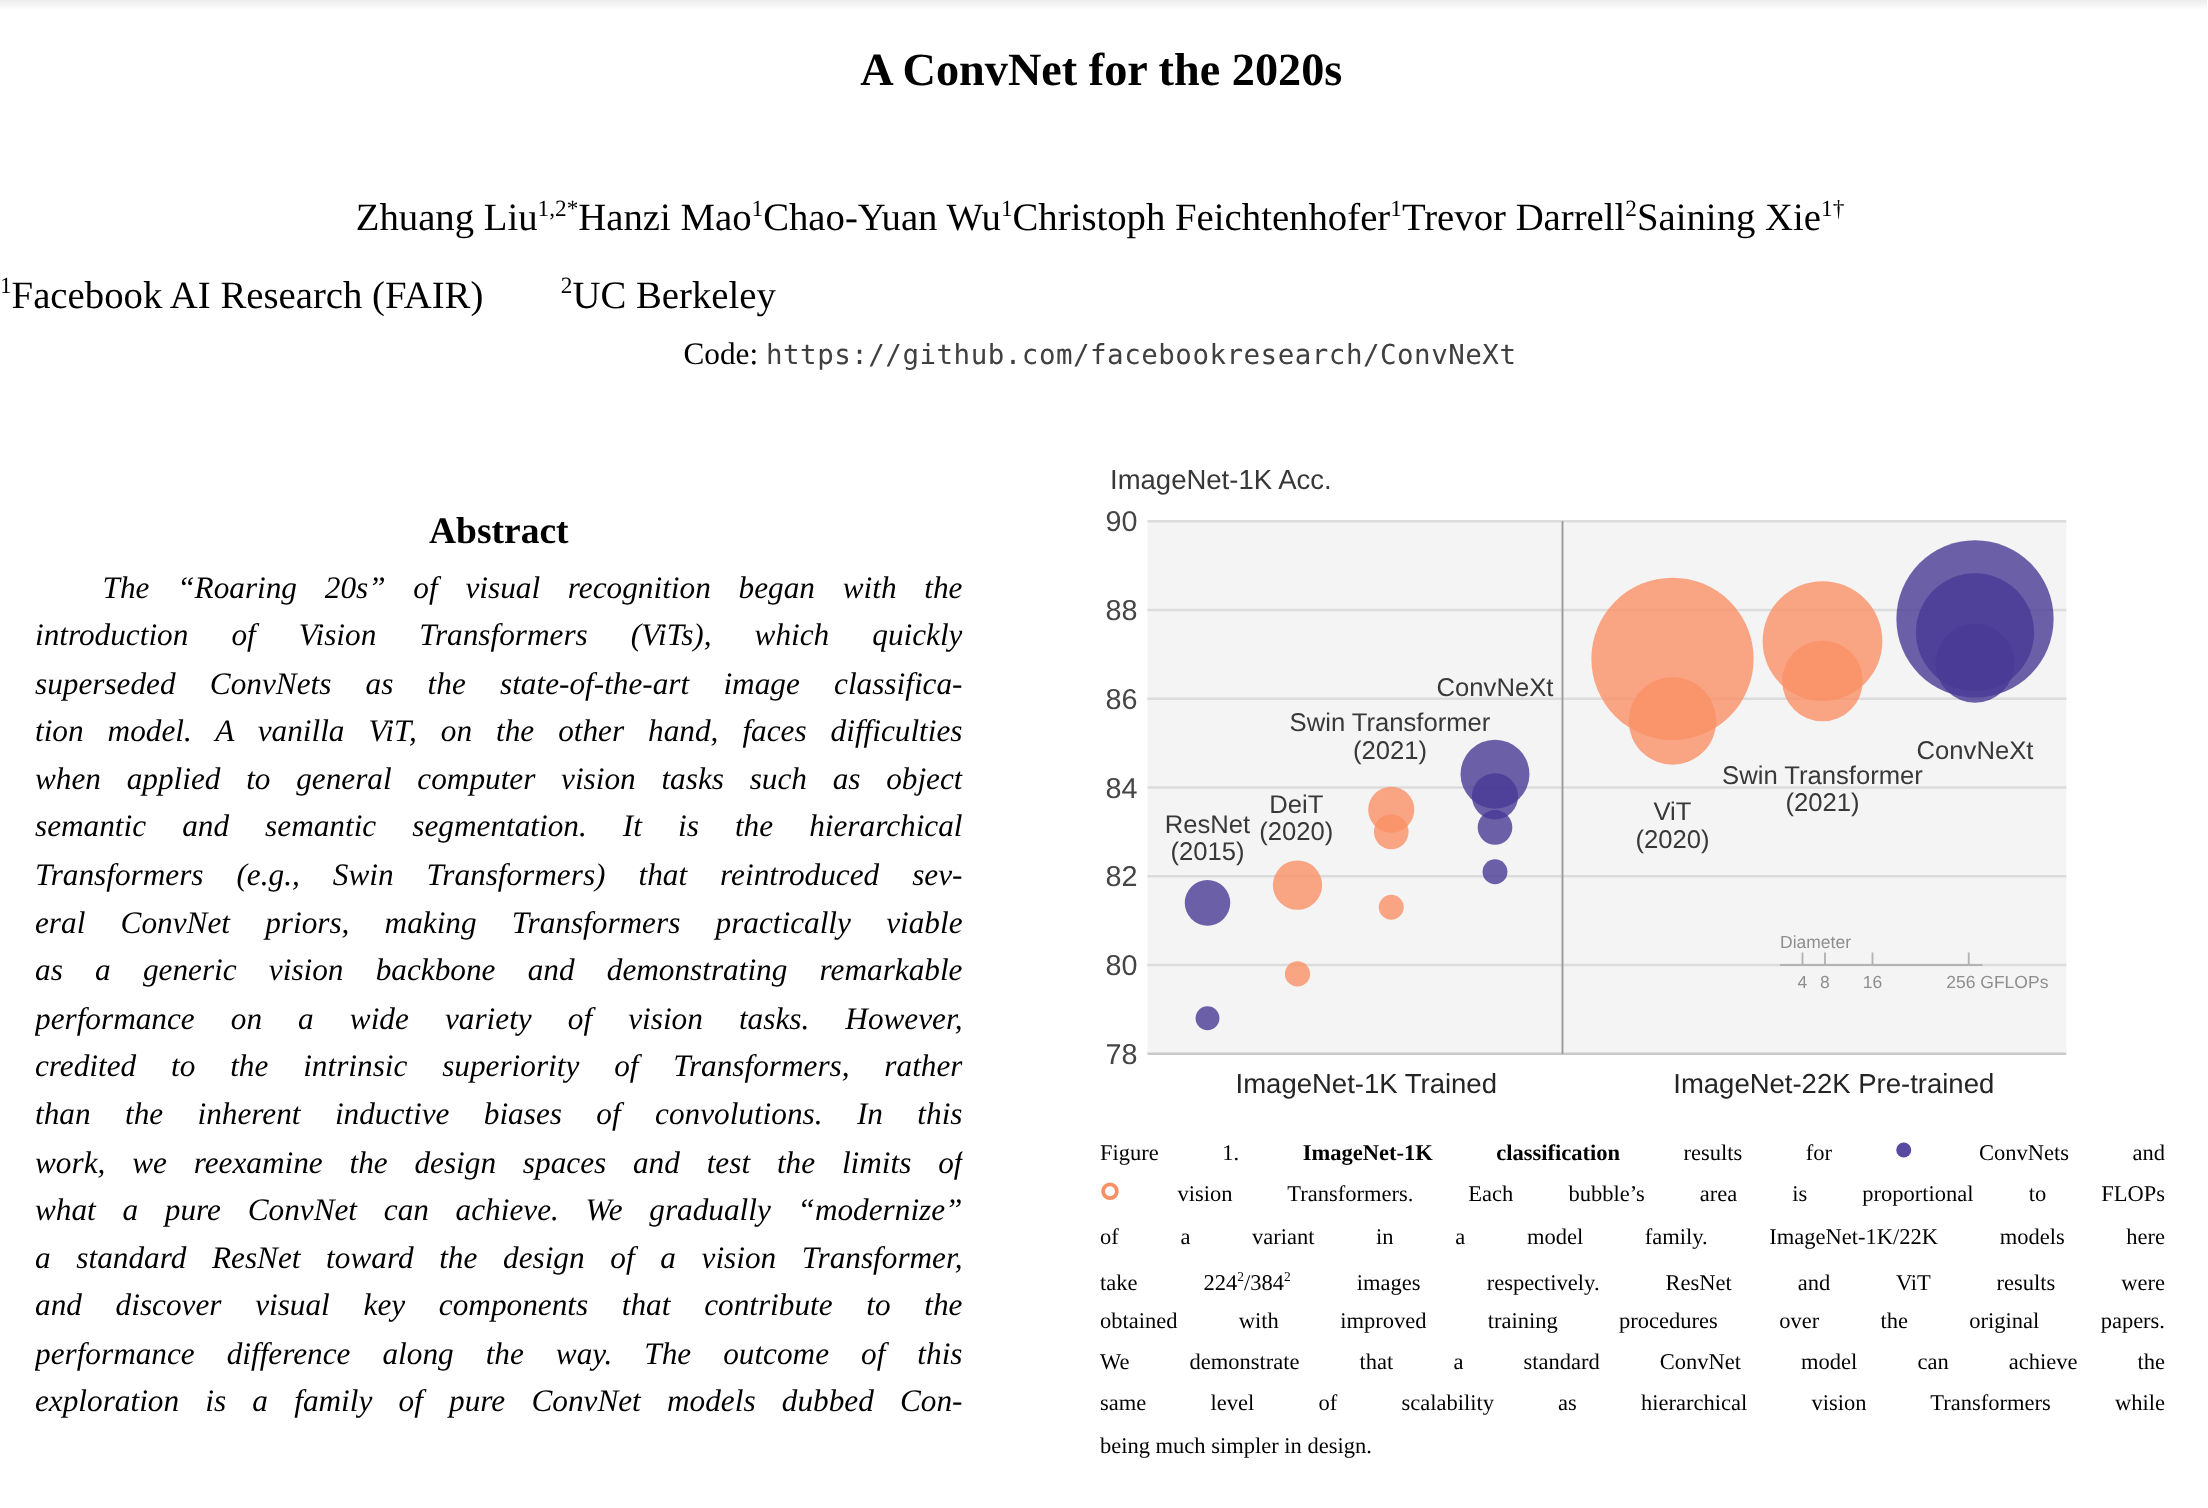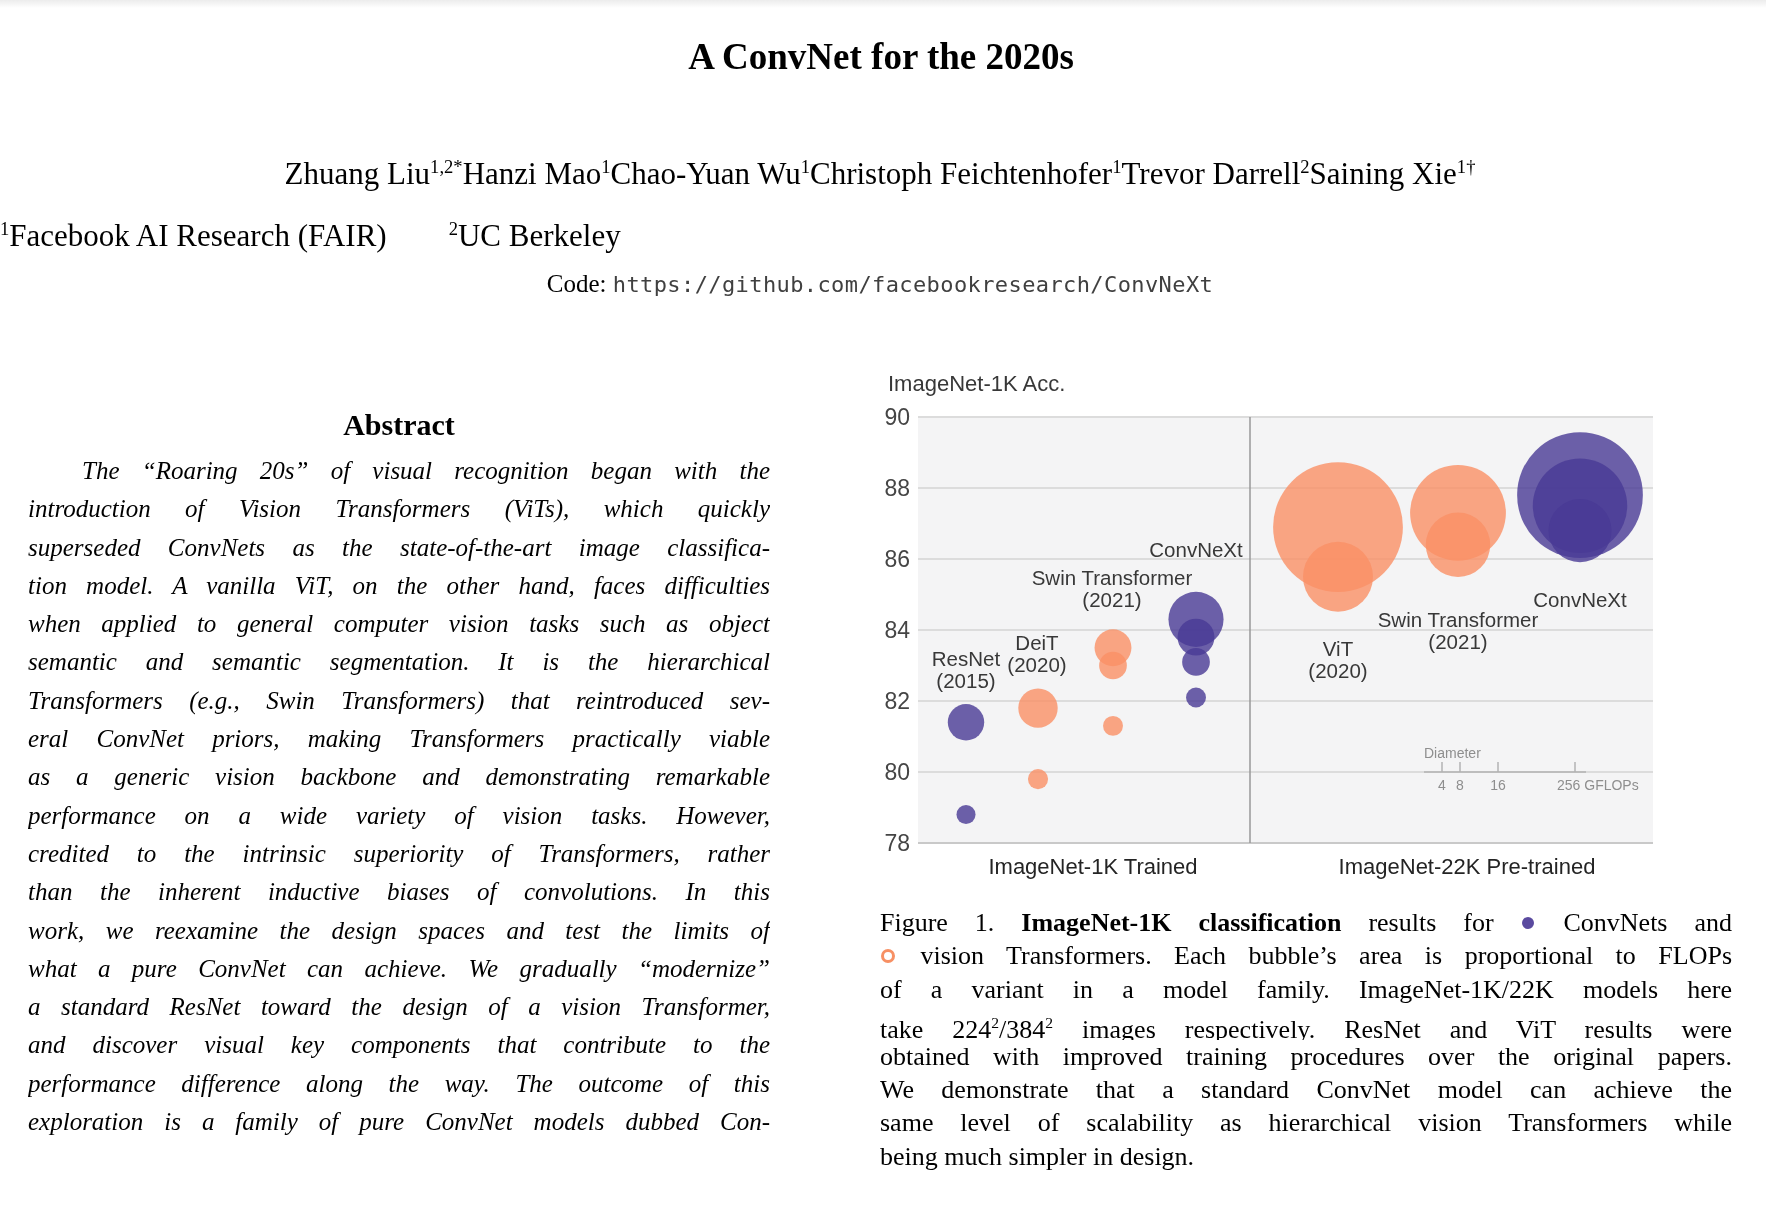--- a/index.html
+++ b/index.html
@@ -23,21 +23,21 @@
   .abs-line{text-align:justify;text-align-last:justify;height:38.3px;line-height:38.3px;
             overflow:hidden;}
   .abs-line.first{text-indent:54px;}
   .figure{position:absolute;top:360px;left:858px;width:812px;height:530px;}
   .figure svg{display:block;width:812px;height:530px;}
   .ct{font-family:"Liberation Sans","DejaVu Sans",sans-serif;font-size:22px;fill:#383838;}
   .ytick{font-family:"Liberation Sans","DejaVu Sans",sans-serif;font-size:23px;fill:#454545;}
   .clabel{font-family:"Liberation Sans","DejaVu Sans",sans-serif;font-size:20.5px;fill:#383838;}
   .plabel{font-family:"Liberation Sans","DejaVu Sans",sans-serif;font-size:22px;fill:#242424;}
   .lgd{font-family:"Liberation Sans","DejaVu Sans",sans-serif;font-size:14px;fill:#8e8e8e;}
-  .caption{position:absolute;top:906px;left:880px;width:852px;font-size:26px;}
+  .caption{position:absolute;top:906px;left:880px;width:852px;font-size:18px;}
   .cap-line{text-align:justify;text-align-last:justify;height:33.4px;line-height:33.4px;
             overflow:hidden;}
   .cap-line.last{text-align-last:left;}
   .cap-dot{display:inline-block;width:12px;height:12px;border-radius:50%;
            vertical-align:2px;margin:0 3px 0 1px;}
   .cap-ring{display:inline-block;width:8px;height:8px;border-radius:50%;
             border:3px solid #f79064;vertical-align:1px;margin:0 3px 0 1px;}
 </style>
 </head>
 <body>

